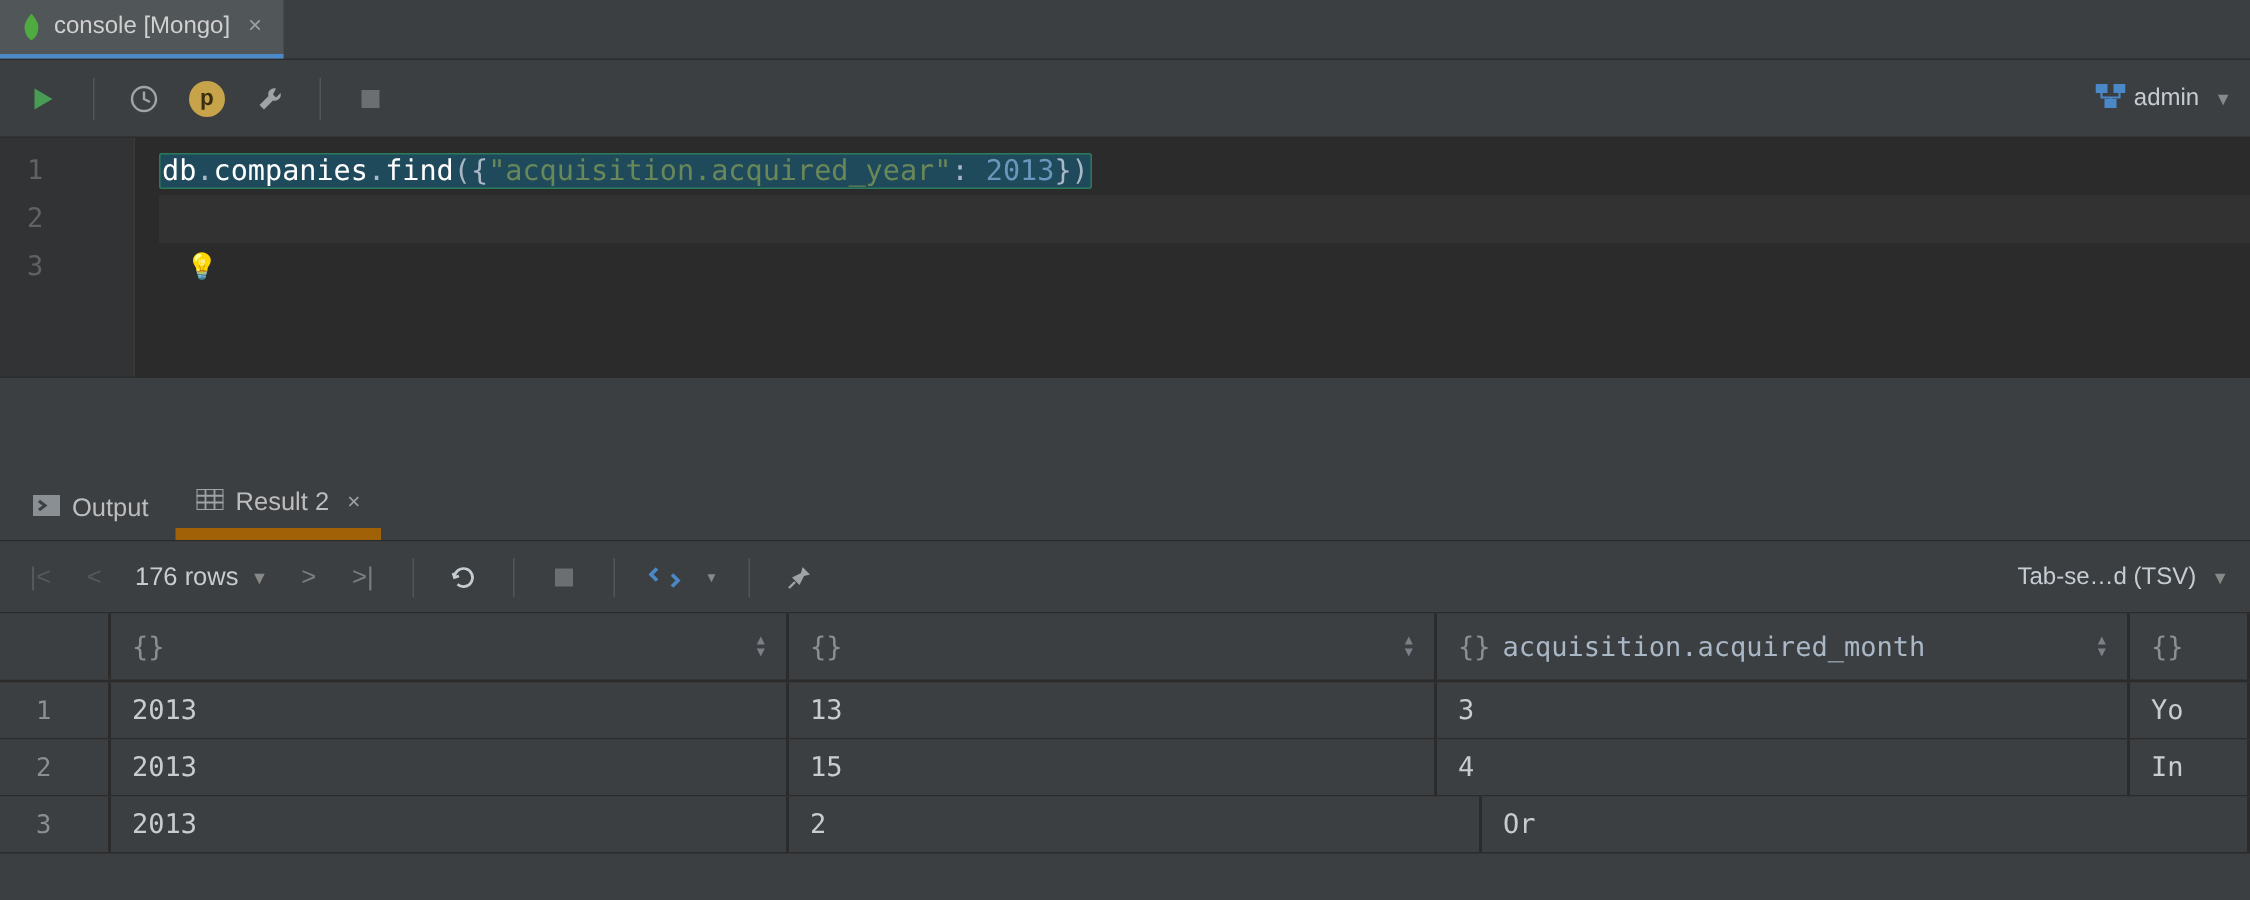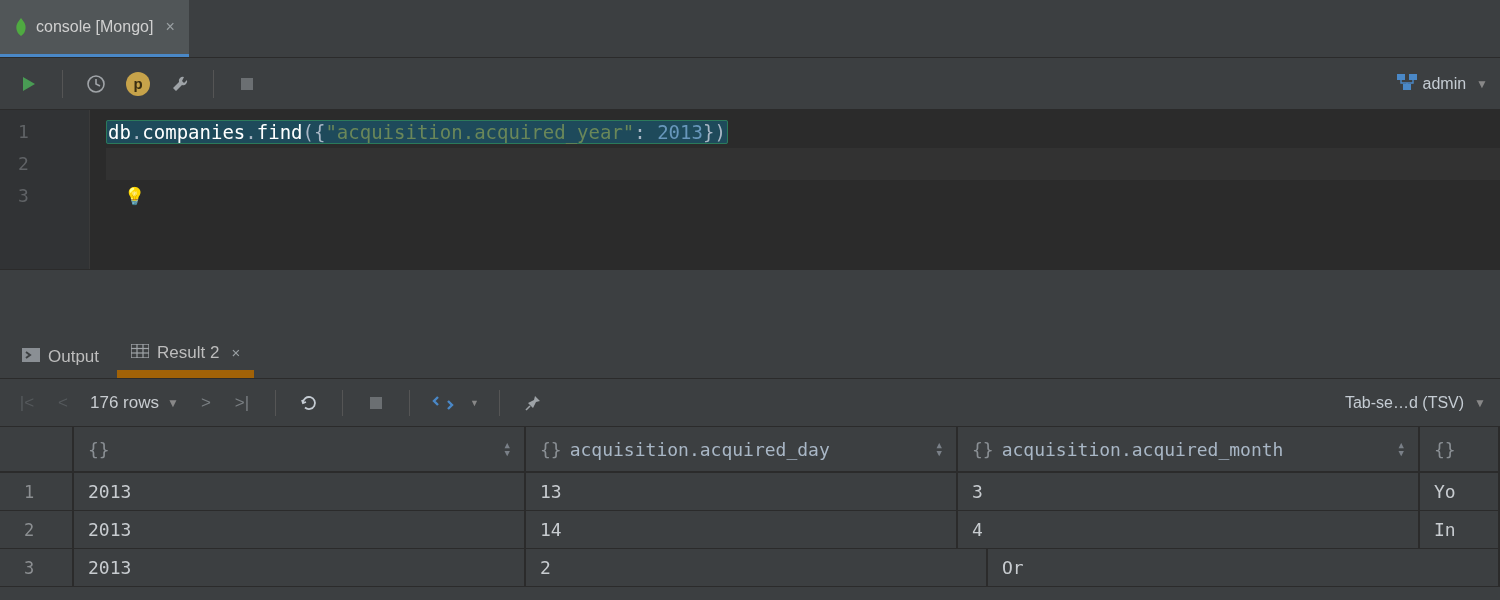--- a/index.html
+++ b/index.html
@@ -11,21 +11,21 @@
     width: 1500px;
     height: 600px;
     overflow: hidden;
   }
 
   
   .tab-bar {
     display: flex;
     align-items: stretch;
     background: #3c3f41;
-    height: 58px;
+    height: 40px;
     border-bottom: 1px solid #2b2b2b;
   }
   .file-tab {
     display: flex;
     align-items: center;
     gap: 8px;
     padding: 0 14px;
     background: #515658;
     border-bottom: 3px solid #4a88c7;
     cursor: pointer;
@@ -378,21 +378,20 @@
     <div class="row-head"></div>
     <div class="col-head col-1">
       <span class="braces">{}</span>
       <span class="sort">
           <span>▲</span>
           <span>▼</span>
         </span>
     </div>
     <div class="col-head col-2">
       <span class="braces">{}</span>
-      <span>acquisition.acquired_day</span>
       <span class="sort">
           <span>▲</span>
           <span>▼</span>
         </span>
     </div>
     <div class="col-head col-3">
       <span class="braces">{}</span>
       <span>acquisition.acquired_month</span>
       <span class="sort">
           <span>▲</span>
@@ -407,21 +406,21 @@
   <div class="grid-row">
     <div class="row-num">1</div>
     <div class="cell col-1">2013</div>
     <div class="cell col-2">13</div>
     <div class="cell col-3">3</div>
     <div class="cell col-4">Yo</div>
   </div>
   <div class="grid-row">
     <div class="row-num">2</div>
     <div class="cell col-1">2013</div>
-    <div class="cell col-2">14</div>
+    <div class="cell col-2">15</div>
     <div class="cell col-3">4</div>
     <div class="cell col-4">In</div>
   </div>
   <div class="grid-row">
     <div class="row-num">3</div>
     <div class="cell col-1">2013</div>
     <div class="cell col-3">2</div>
     <div class="cell col-4">Or</div>
   </div>
 </div>

